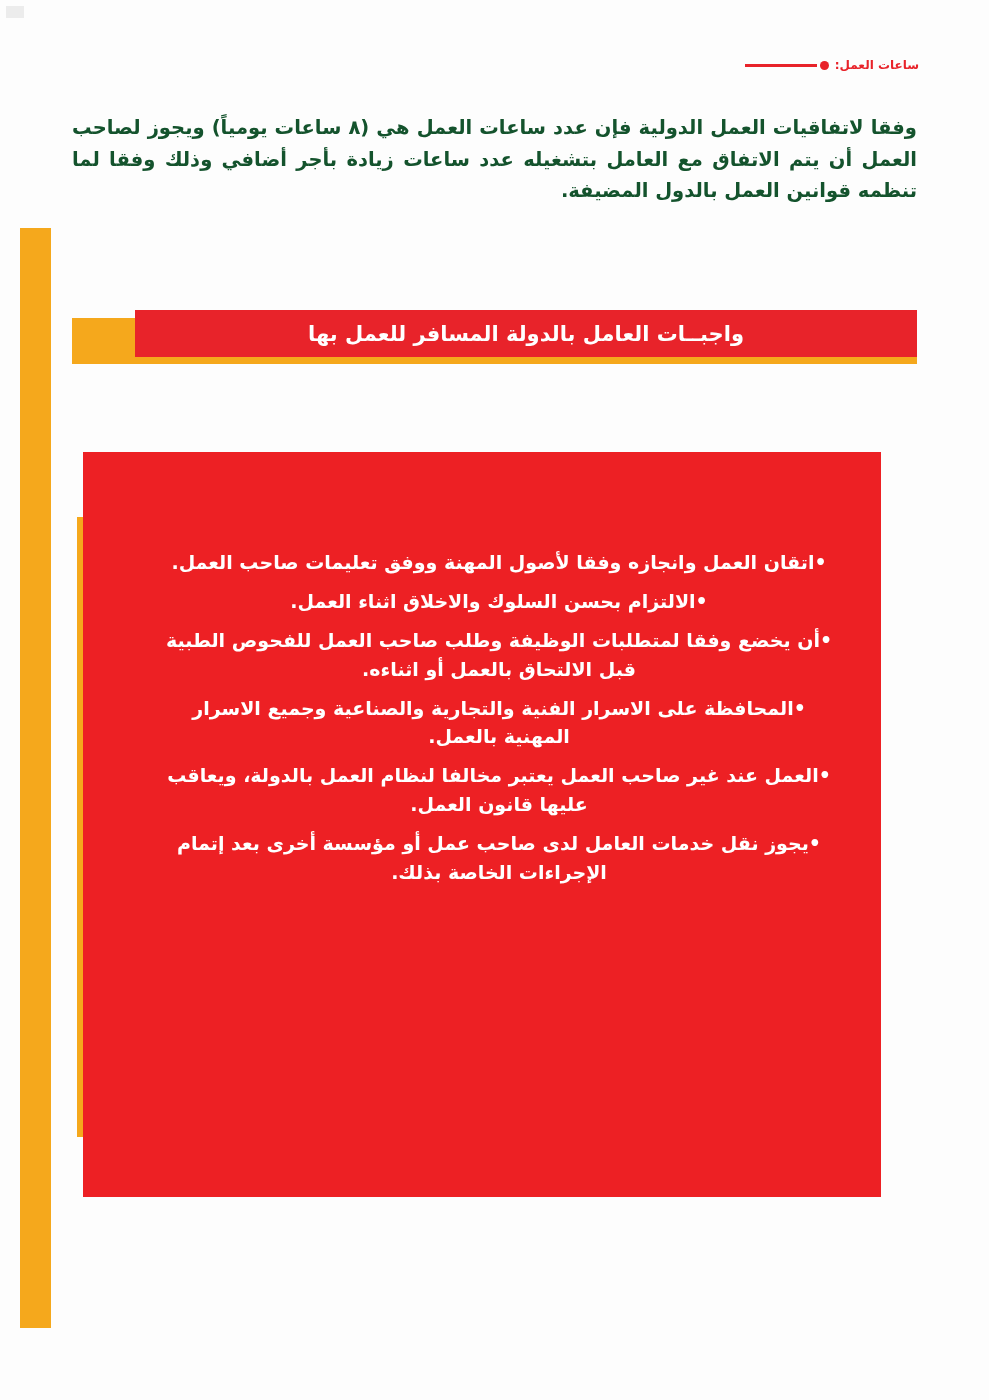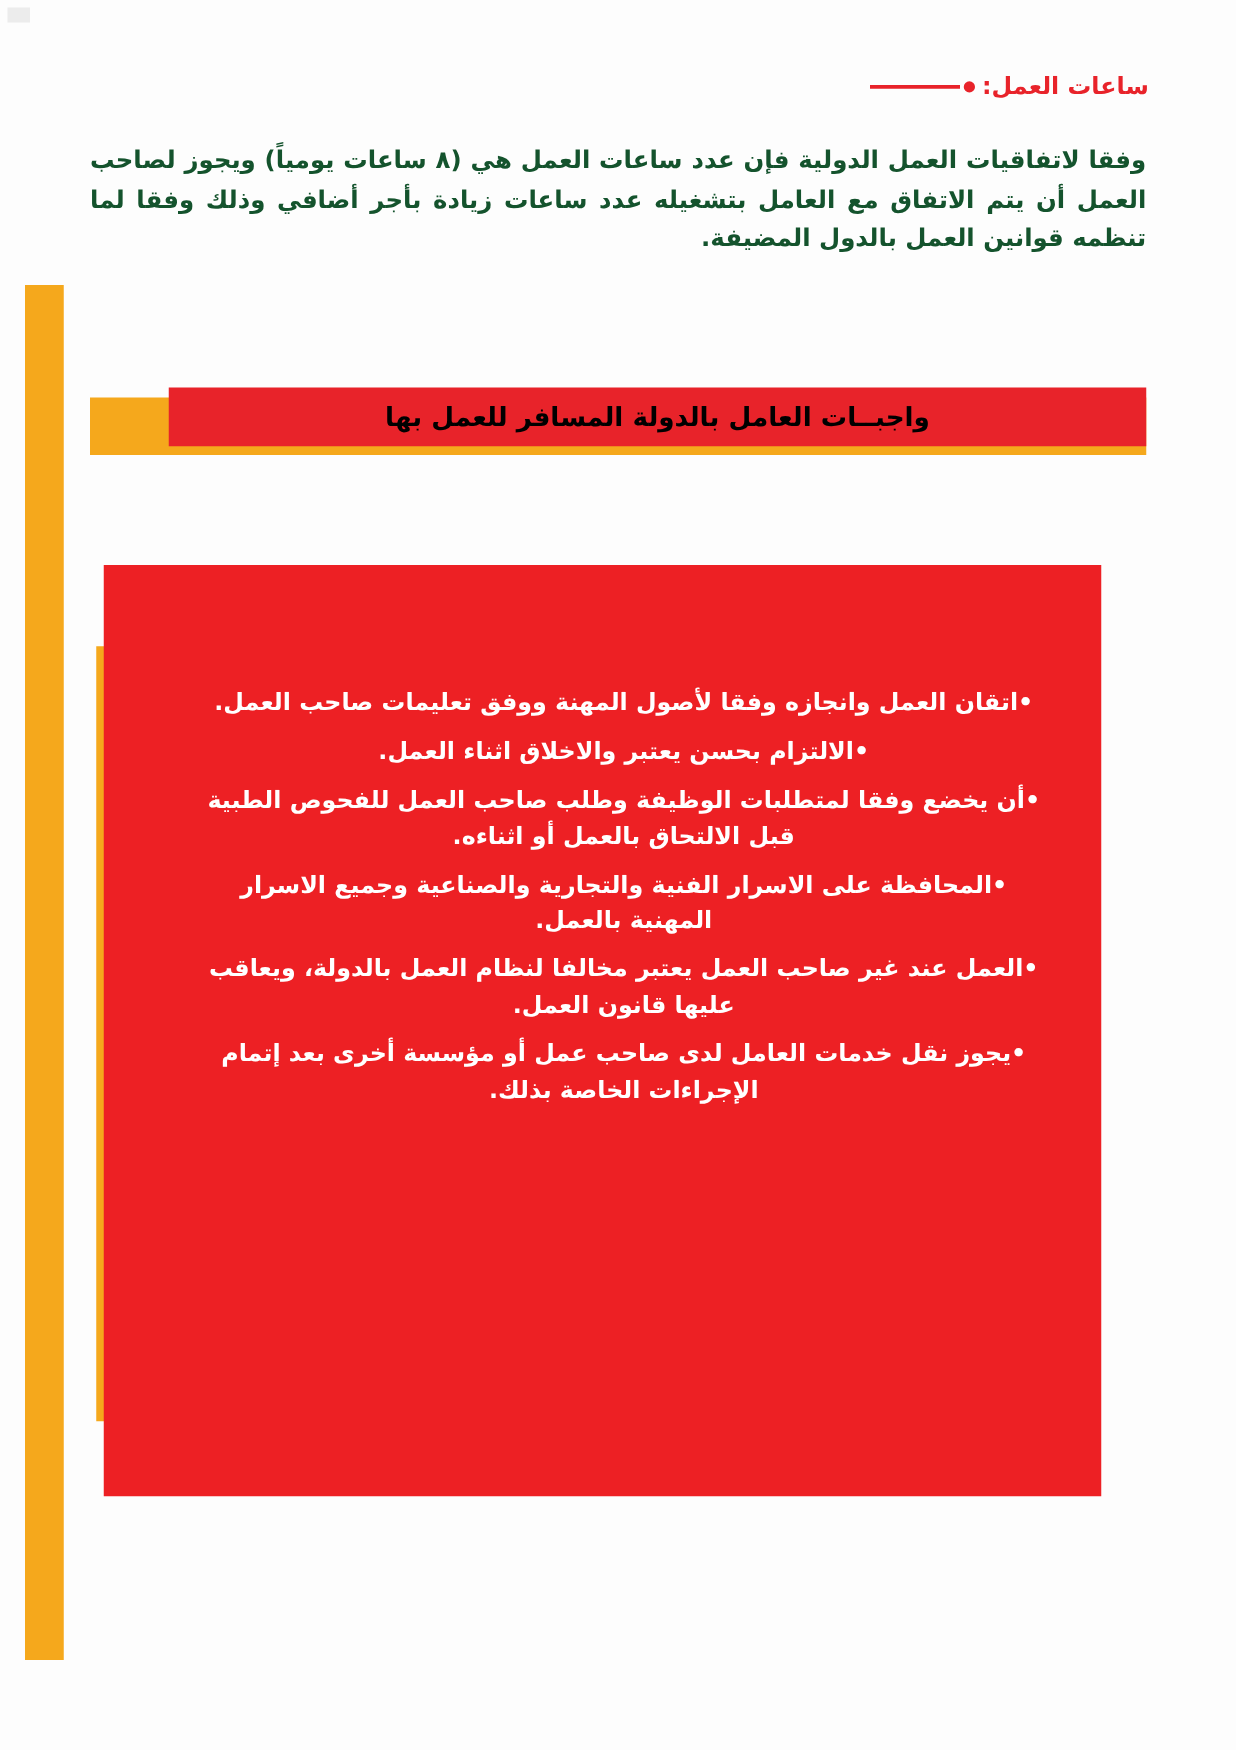--- a/index.html
+++ b/index.html
@@ -26,21 +26,21 @@
   .section-head {
     position: absolute;
     top: 58px;
     right: 70px;
     display: flex;
     flex-direction: row;
     align-items: center;
     gap: 6px;
   }
   .section-head .title {
-    font-size: 19px;
+    font-size: 12px;
     font-weight: bold;
     color: #e8232a;
     letter-spacing: 0px;
     white-space: nowrap;
   }
   .bullet-dash {
     display: flex;
     align-items: center;
     gap: 3px;
   }
@@ -102,21 +102,21 @@
     right: 0;
     top: 0;
     width: 782px;
     height: 47px;
     background: #e8232a;
     display: flex;
     align-items: center;
     justify-content: center;
   }
   .banner-red .banner-text {
-    color: #000000;
+    color: #ffffff;
     font-size: 21px;
     font-weight: bold;
     letter-spacing: 0.5px;
     white-space: nowrap;
   }
 
   
   .card-wrap {
     position: absolute;
     top: 452px;
@@ -204,21 +204,21 @@
     <div class="banner-red">
       <span class="banner-text">واجبــات العامل بالدولة المسافر للعمل بها</span>
     </div>
   </div>
 
   <div class="card-wrap">
     <div class="card-shadow"></div>
     <div class="card-red">
       <ul class="duty-list">
         <li><span class="marker">•</span><span class="txt">اتقان العمل وانجازه وفقا لأصول المهنة ووفق تعليمات صاحب العمل.</span></li>
-        <li><span class="marker">•</span><span class="txt">الالتزام بحسن يعتبر والاخلاق اثناء العمل.</span></li>
+        <li><span class="marker">•</span><span class="txt">الالتزام بحسن السلوك والاخلاق اثناء العمل.</span></li>
         <li><span class="marker">•</span><span class="txt">أن يخضع وفقا لمتطلبات الوظيفة وطلب صاحب العمل للفحوص الطبية قبل الالتحاق بالعمل أو اثناءه.</span></li>
         <li><span class="marker">•</span><span class="txt">المحافظة على الاسرار الفنية والتجارية والصناعية وجميع الاسرار المهنية بالعمل.</span></li>
         <li><span class="marker">•</span><span class="txt">العمل عند غير صاحب العمل يعتبر مخالفا لنظام العمل بالدولة، ويعاقب عليها قانون العمل.</span></li>
         <li><span class="marker">•</span><span class="txt">يجوز نقل خدمات العامل لدى صاحب عمل أو مؤسسة أخرى بعد إتمام الإجراءات الخاصة بذلك.</span></li>
       </ul>
     </div>
   </div>
 
 </div>
 

